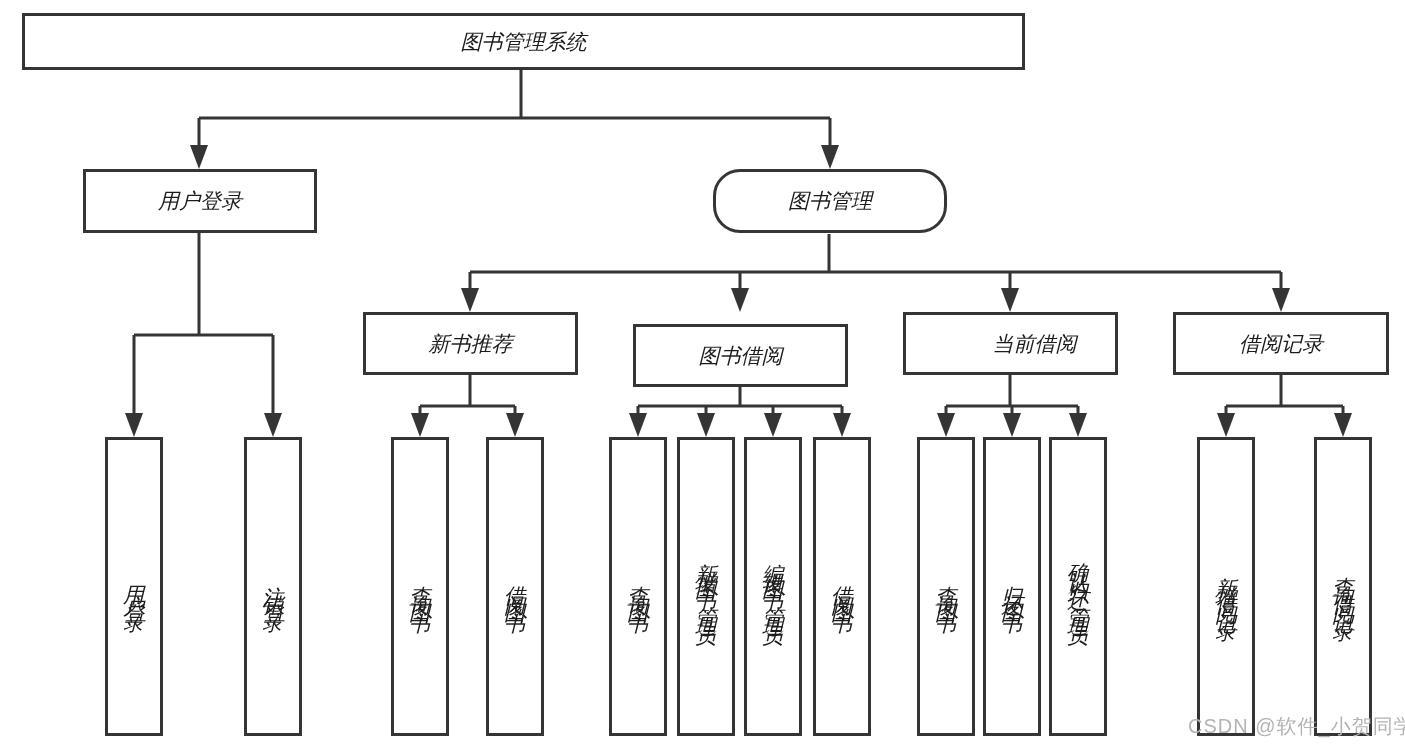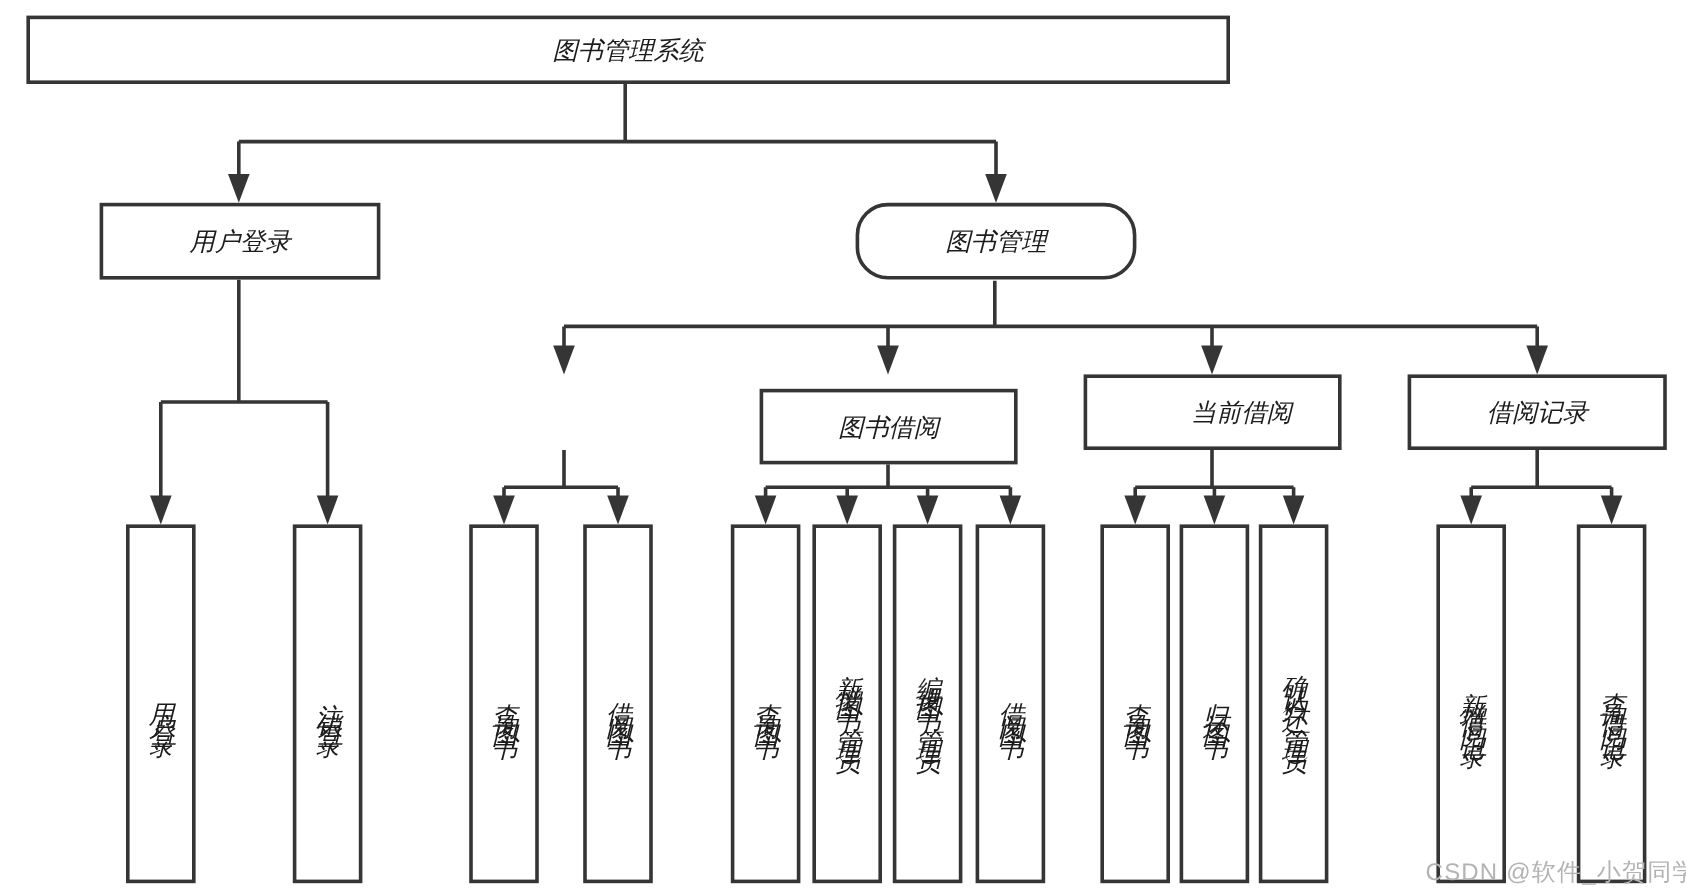--- a/index.html
+++ b/index.html
@@ -101,20 +101,23 @@
     <span>图书管理系统</span>
   </div>
 
   <div class="box" style="left:83px;top:169px;width:234px;height:64px;">
     <span>用户登录</span>
   </div>
   <div class="box" style="left:713px;top:169px;width:234px;height:64px;border-radius:27px;">
     <span>图书管理</span>
   </div>
 
+  <div class="box" style="left:363px;top:312px;width:215px;height:63px;">
+    <span>新书推荐</span>
+  </div>
   <div class="box" style="left:633px;top:324px;width:215px;height:63px;">
     <span>图书借阅</span>
   </div>
   <div class="box" style="left:903px;top:312px;width:215px;height:63px;padding-left:48px;">
     <span>当前借阅</span>
   </div>
   <div class="box" style="left:1173px;top:312px;width:216px;height:63px;">
     <span>借阅记录</span>
   </div>
 

